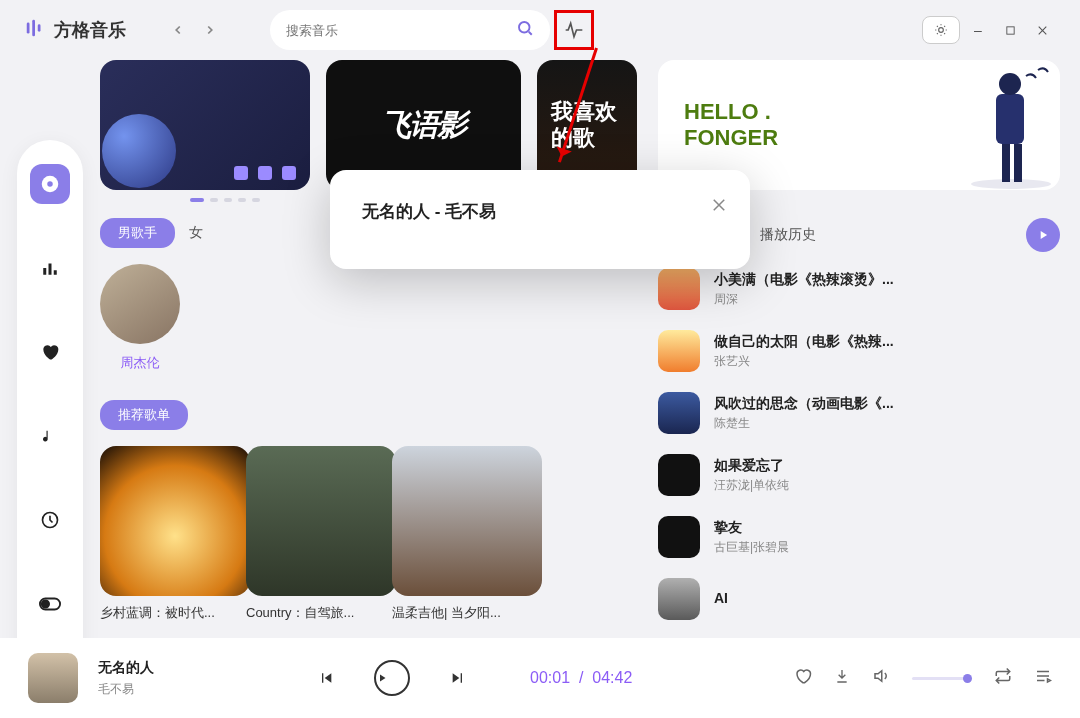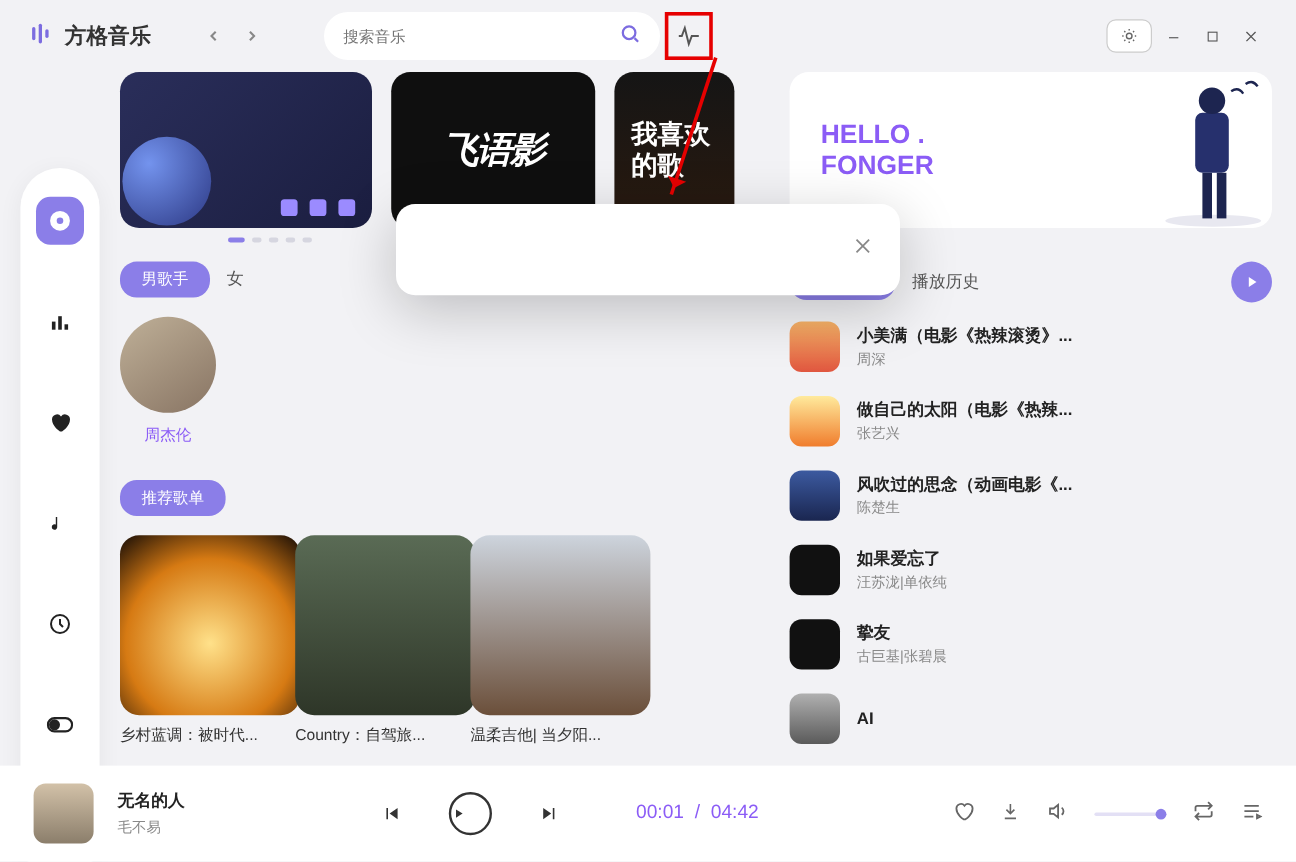--- a/index.html
+++ b/index.html
@@ -27,28 +27,28 @@
 .col-left { width: 540px; }
 .col-right { flex: 1; }
 
 .banners { display: flex; gap: 16px; height: 130px; position: relative; }
 .banner { border-radius: 16px; overflow: hidden; position: relative; color: #fff; font-weight: 700; display: flex; flex-direction: column; justify-content: center; padding: 14px; }
 .b1 { width: 210px; background: linear-gradient(135deg, #2a2e5a, #1b1e40); font-size: 14px; color: #9b8bff; line-height: 1.4; }
 .b1 .sub { color: #b5a8ff; font-weight: 800; letter-spacing: 1px; font-size: 15px; }
 .b1-robot { position: absolute; left: 2px; bottom: 2px; width: 74px; height: 74px; background: radial-gradient(circle at 30% 30%, #7c9fff, #2d3a8a); border-radius: 50%; opacity: .9;}
 .b1-icons { position:absolute; bottom:10px; right:14px; display:flex; gap:10px; }
 .b1-icons span{ width:14px; height:14px; background:#9b8bff; border-radius:3px; display:block;}
-.b2 { width: 170px; background: #0f0f0f; font-size: 30px; display:flex; align-items:center; justify-content:center; font-style: italic; letter-spacing: -2px; }
+.b2 { width: 195px; background: #0f0f0f; font-size: 30px; display:flex; align-items:center; justify-content:center; font-style: italic; letter-spacing: -2px; }
 .b3 { width: 100px; background: linear-gradient(#151515,#2a1a0f); font-size: 22px; line-height: 1.2; }
 .dots { position:absolute; left:90px; bottom:-12px; display:flex; gap:6px;}
 .dots span{ width:8px; height:4px; background:#d6d6e0; border-radius:2px; display:block;}
 .dots .on{ width:14px; background:#8b7ee8;}
 
 .hero { background: #fff; border-radius: 16px; height: 130px; display: flex; align-items: center; padding: 0 26px; position: relative; overflow: hidden; }
-.hero-text { color: #8b5cf6; font-weight: 800; font-size: 22px; line-height: 1.2; }
+.hero-text { color: #4d7c0f; font-weight: 800; font-size: 22px; line-height: 1.2; }
 .hero-illus { position: absolute; right: 4px; bottom: 0; width: 90px; height: 126px; }
 
 .section-head { display: flex; align-items: center; gap: 14px; margin: 28px 0 16px; }
 .pill { background: #8b7ee8; color: #fff; font-size: 13px; font-weight: 400; padding: 6px 18px; border-radius: 14px; }
 .tab { color: #555; font-size: 14px; }
 .play-circle { width: 34px; height: 34px; border-radius: 50%; background: #8b7ee8; color: #fff; display: flex; align-items: center; justify-content: center; margin-left: auto; }
 
 .artist-row { display: flex; gap: 18px; }
 .artist { display: flex; flex-direction: column; align-items: center; gap: 10px; }
 .avatar { width: 80px; height: 80px; border-radius: 50%; background: linear-gradient(145deg,#bfb098,#887463); }
@@ -367,18 +367,19 @@
     <span><svg width="18" height="18" viewBox="0 0 24 24" fill="none" stroke="currentColor" stroke-width="2">
           <path d="M4 6h16M4 12h16M4 18h10M18 16l4 2-4 2z"></path>
         </svg></span>
   </div>
 </div>
 
 <div class="arrow-anno"></div>
 
 <div class="modal-back"></div>
 <div class="modal">
+  <div class="modal-title">无名的人 - 毛不易</div>
   <div class="modal-close">
     <svg width="18" height="18" viewBox="0 0 24 24" fill="none" stroke="currentColor" stroke-width="2">
         <path d="M5 5l14 14M19 5L5 19"></path>
       </svg>
   </div>
 </div>
 
 </body></html>

